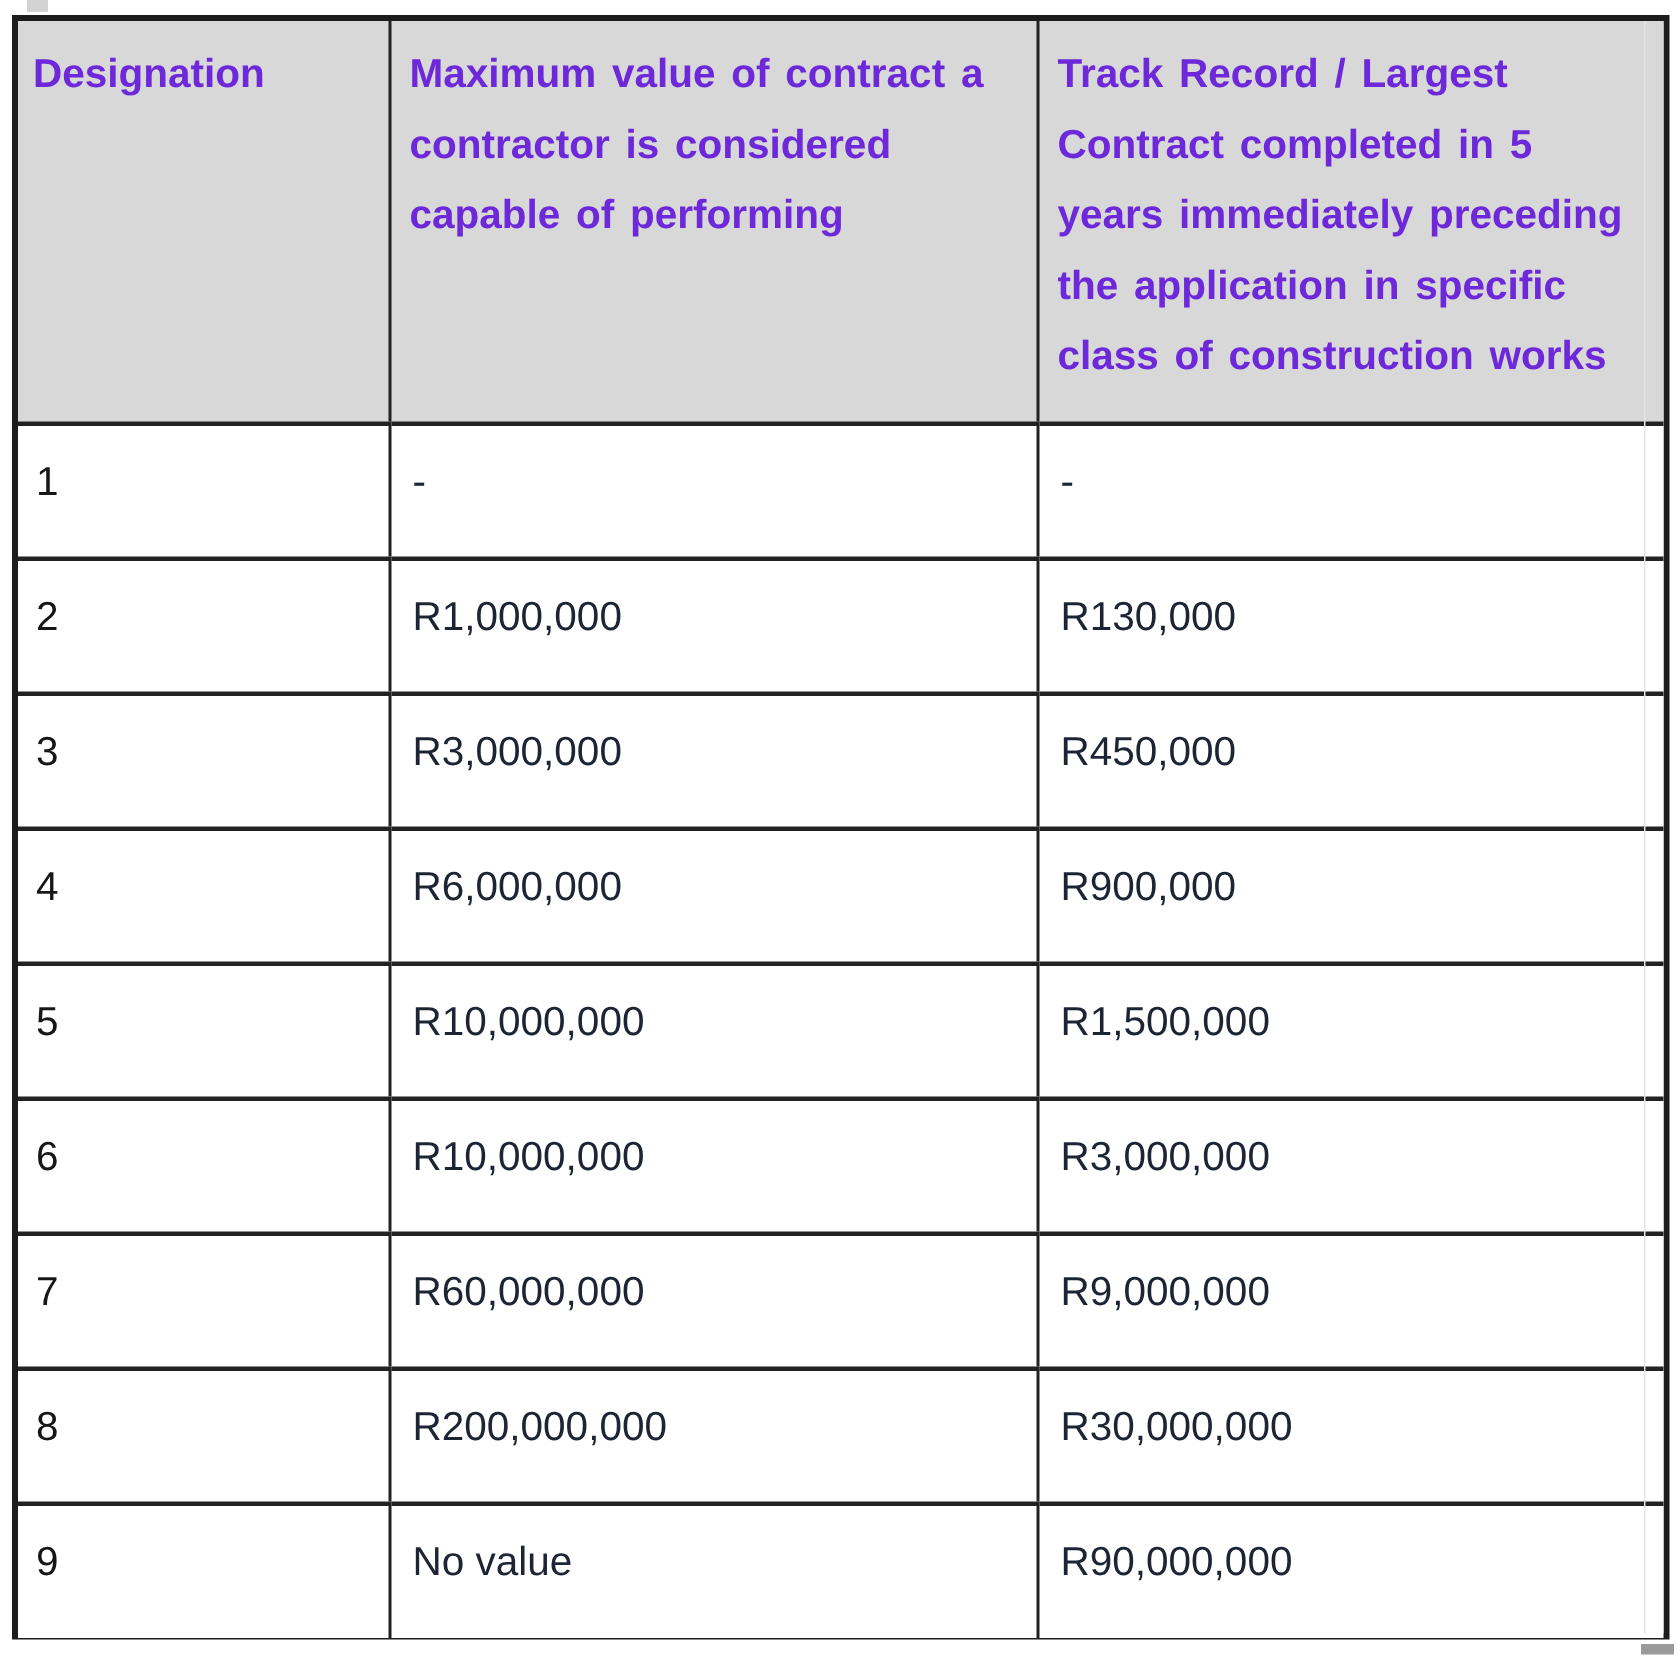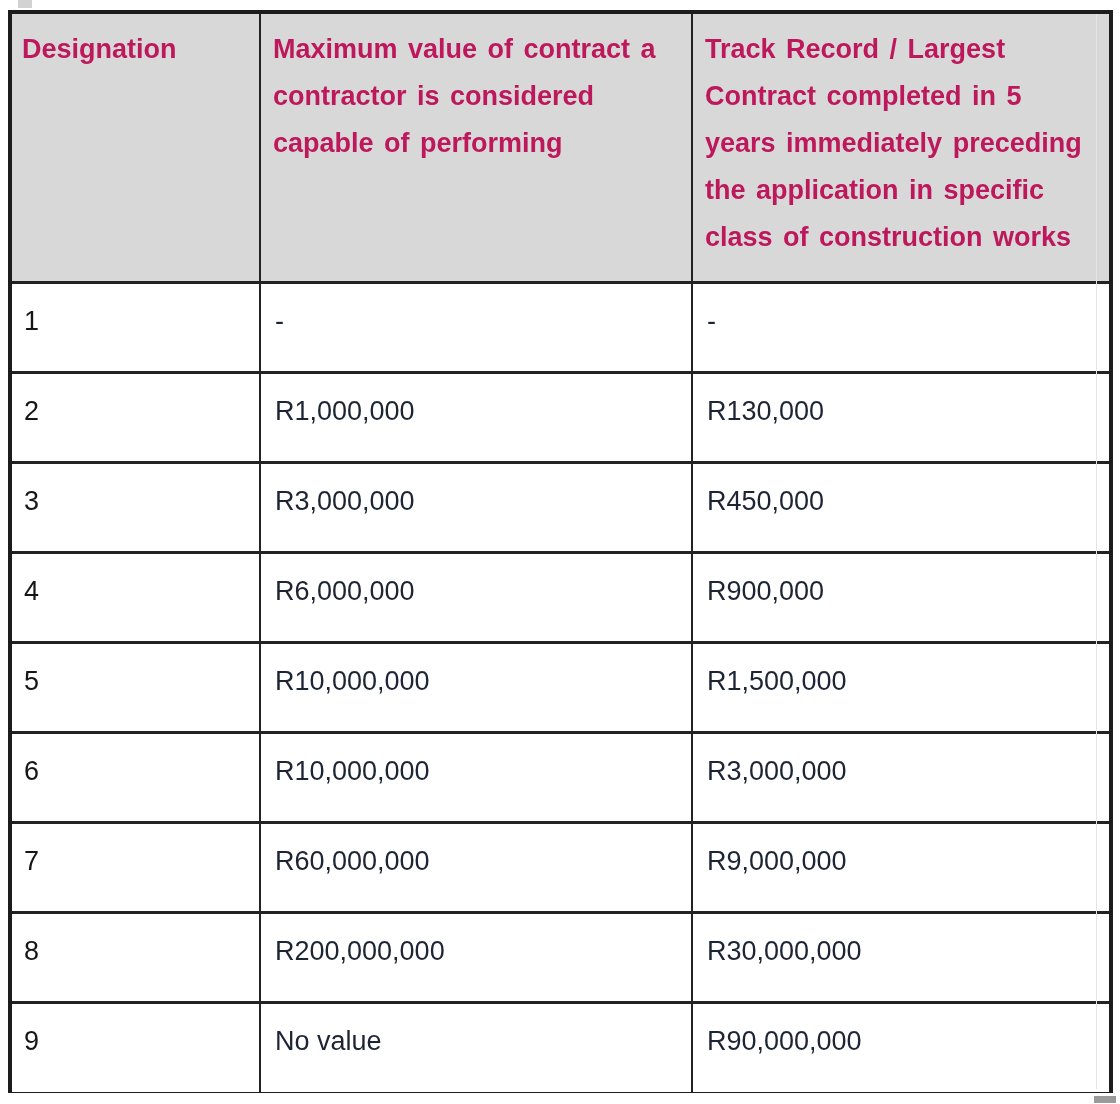--- a/index.html
+++ b/index.html
@@ -43,21 +43,21 @@
 
   table.grading th:first-child,
   table.grading td:first-child { border-left: none; }
   table.grading th:last-child,
   table.grading td:last-child { border-right: none; margin-top: 27px; }
   table.grading thead th { border-top: none; }
   table.grading tbody tr:last-child td { border-bottom: none; }
 
   table.grading thead th {
     background: #d8d8d8;
-    color: #be185d;
+    color: #6d28d9;
     font-weight: bold;
     font-size: 27px;
     line-height: 47px;
     padding: 12px 18px 10px 12px;
     word-spacing: 3px;
     height: 268px;
   }
 
   table.grading thead th.col-designation { padding-left: 10px; }
 

